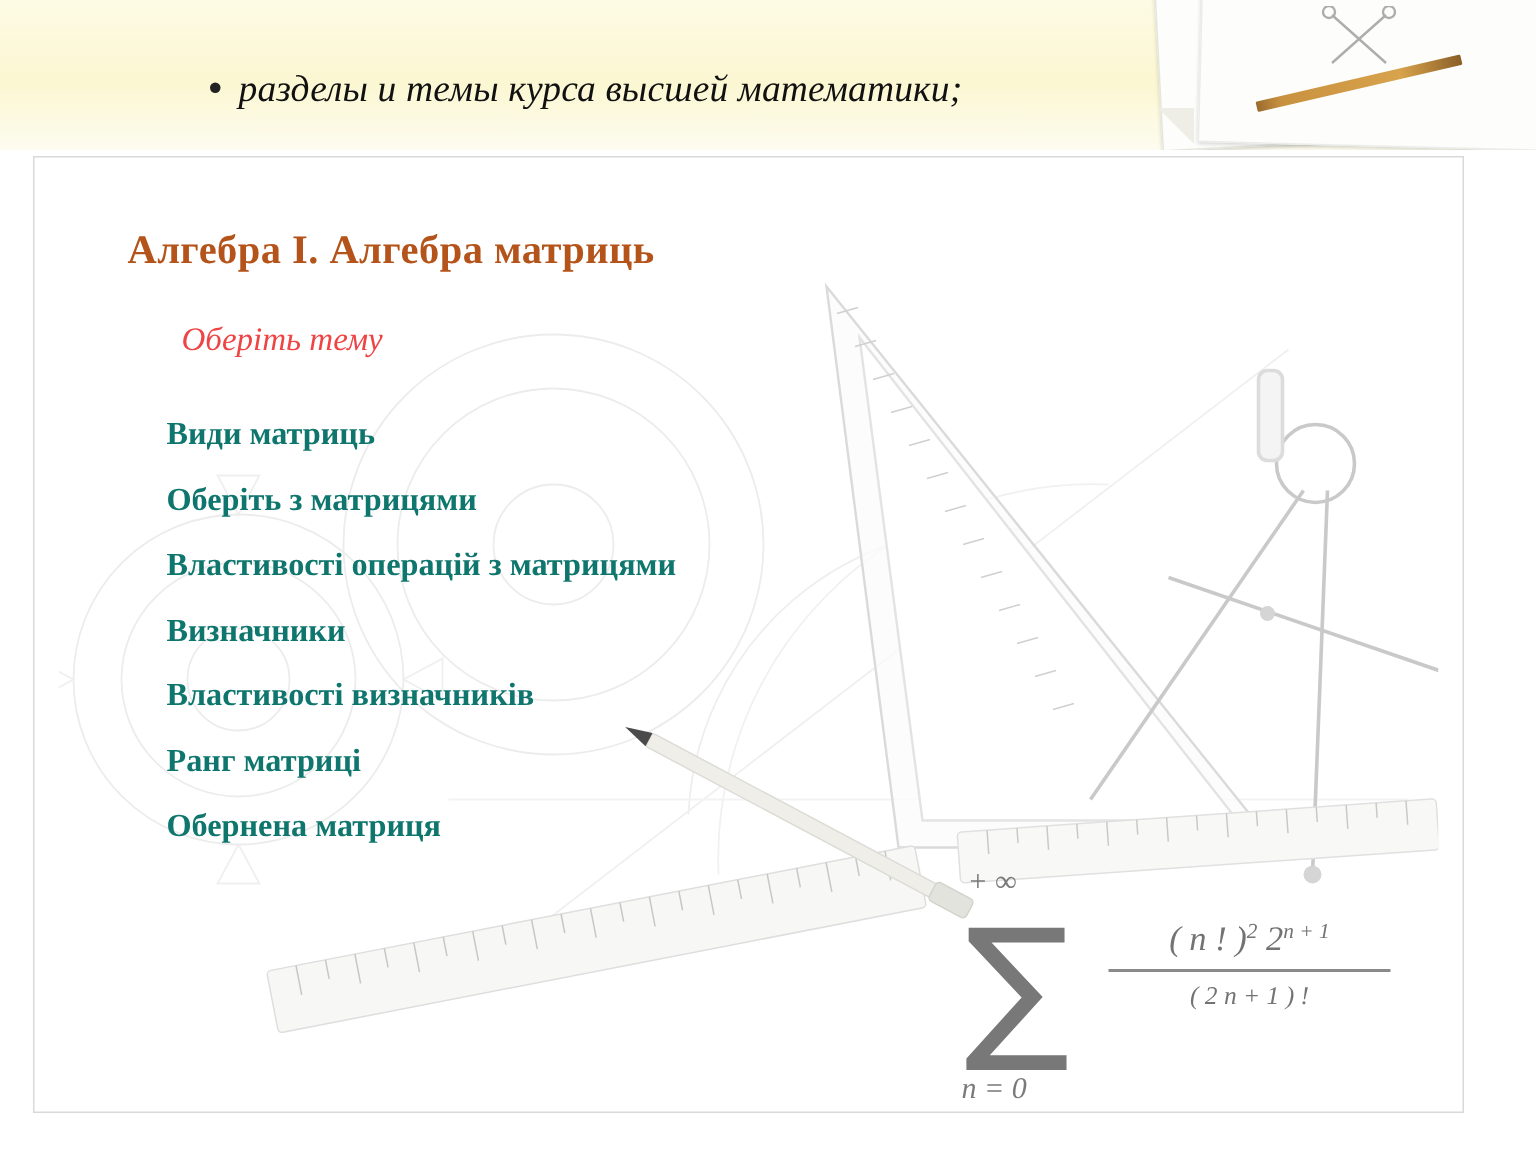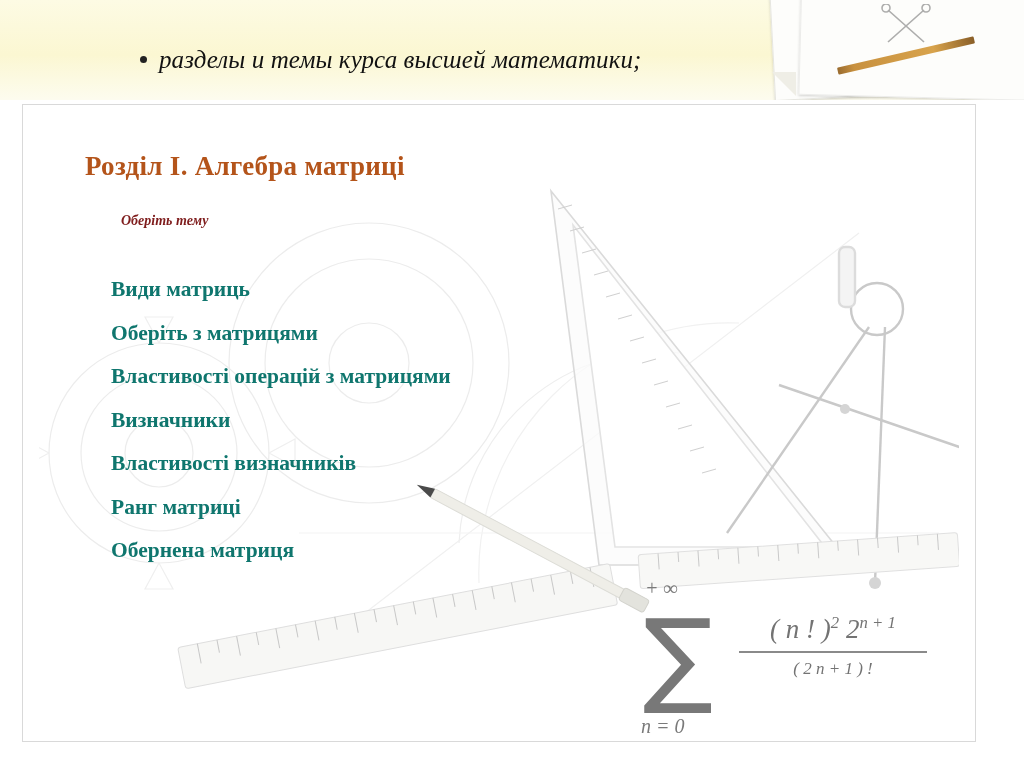--- a/index.html
+++ b/index.html
@@ -142,24 +142,24 @@
     font-size: 27px;
     color: #b4541a;
     letter-spacing: 0.3px;
     white-space: nowrap;
   }
   #choose-topic {
     position: absolute;
     left: 82px;
     top: 100px;
     font-family: "Liberation Serif", serif;
-    font-weight: bold;
-    font-style: italic;
-    font-size: 14px;
-    color: #7f1d1d;
+    font-weight: normal;
+    font-style: italic;
+    font-size: 22px;
+    color: #ef4444;
     white-space: nowrap;
   }
   #topic-list {
     position: absolute;
     left: 72px;
     top: 166px;
     width: 560px;
     margin: 0;
     padding: 0;
     list-style: none;
@@ -212,21 +212,21 @@
     text-align: center;
   }
   #frac {
     position: absolute;
     left: 104px;
     top: 48px;
     text-align: center;
     color: #737373;
   }
   #frac-num {
-    font-size: 27px;
+    font-size: 23px;
     font-style: italic;
     white-space: nowrap;
     text-align: center;
   }
   #frac-bar {
     height: 2px;
     background: #8a8a8a;
     margin: 6px 0 6px 0;
     width: 188px;
   }
@@ -373,21 +373,21 @@
         </g>
       </g>
 
       <g transform="rotate(28 500 440)">
         <rect x="378" y="432" width="230" height="10" rx="2" fill="#efeee8" stroke="#dcdcd6"></rect>
         <path d="M378 432 L360 437 L378 442 Z" fill="#4a4a4a"></path>
         <rect x="592" y="430" width="28" height="14" rx="3" fill="#e3e3dd" stroke="#d3d3cd"></rect>
       </g>
     </svg>
 
-    <div id="section-title">Розділ I. Алгебра матриці</div>
+    <div id="section-title">Алгебра I. Алгебра матриць</div>
     <div id="choose-topic">Оберіть тему</div>
 
     <ul id="topic-list">
       <li>Види матриць</li>
       <li>Оберіть з матрицями</li>
       <li>Властивості операцій з матрицями</li>
       <li>Визначники</li>
       <li>Властивості визначників</li>
       <li>Ранг матриці</li>
       <li>Обернена матриця</li>

